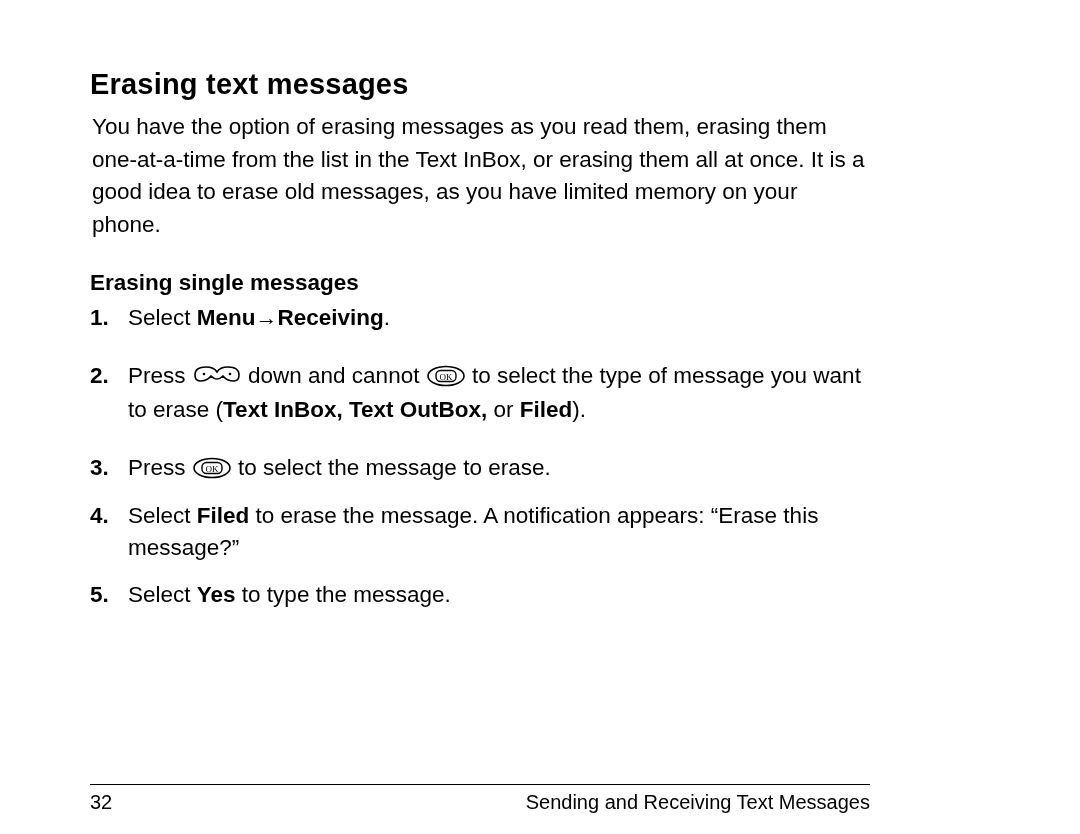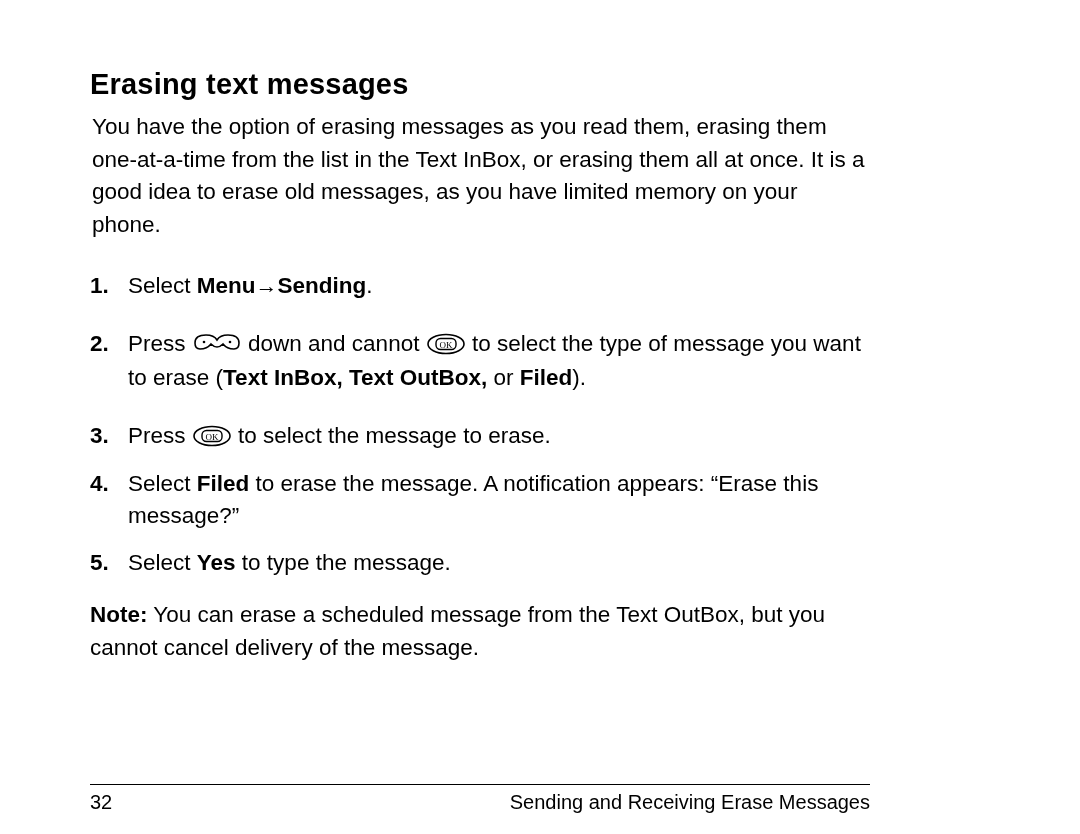--- a/index.html
+++ b/index.html
@@ -94,27 +94,28 @@
 </style>
 </head>
 <body>
 
 <div class="page">
 
   <h1>Erasing text messages</h1>
 
   <p class="intro">You have the option of erasing messages as you read them, erasing them one-at-a-time from the list in the Text InBox, or erasing them all at once. It is a good idea to erase old messages, as you have limited memory on your phone.</p>
 
+  <h2>Erasing single messages</h2>
 
   <ol class="steps">
 
     <li>
       <span class="step-num">1.</span>
       <span class="step-body">
-        <span>Select </span><span class="b">Menu</span><span class="arrow"> → </span><span class="b">Sending</span><span>.</span>
+        <span>Select </span><span class="b">Menu</span><span class="arrow"> → </span><span class="b">Receiving</span><span>.</span>
       </span>
     </li>
 
     <li class="extra-gap">
       <span class="step-num">2.</span>
       <span class="step-body">
         <span>Press </span><span class="icon nav-icon"><svg width="50" height="26" viewBox="0 0 50 26">
               <path d="M 8 18 Q 3 18 3 12 Q 3 4 14 4 Q 22 4 25 9 Q 28 4 36 4 Q 47 4 47 12 Q 47 18 42 18 Q 35 18 31 13 Q 28 16 25 16 Q 22 16 19 13 Q 15 18 8 18 Z" fill="none" stroke="#000" stroke-width="1.6"></path>
               <circle cx="12" cy="11" r="1.3" fill="#000"></circle>
               <circle cx="38" cy="11" r="1.3" fill="#000"></circle>
@@ -146,26 +147,23 @@
 
     <li>
       <span class="step-num">5.</span>
       <span class="step-body">
         <span>Select </span><span class="b">Yes</span><span> to type the message.</span>
       </span>
     </li>
 
   </ol>
 
-  <p class="note">
-    <span class="b">Note:</span><span> You can erase a scheduled message from the Text OutBox, but you cannot cancel delivery of the message.</span>
-  </p>
 
   <div style="flex:1 1 auto"></div>
 
   <hr class="footer-rule">
 
   <div class="footer">
     <span>32</span>
-    <span>Sending and Receiving Erase Messages</span>
+    <span>Sending and Receiving Text Messages</span>
   </div>
 
 </div>
 
 </body></html>

